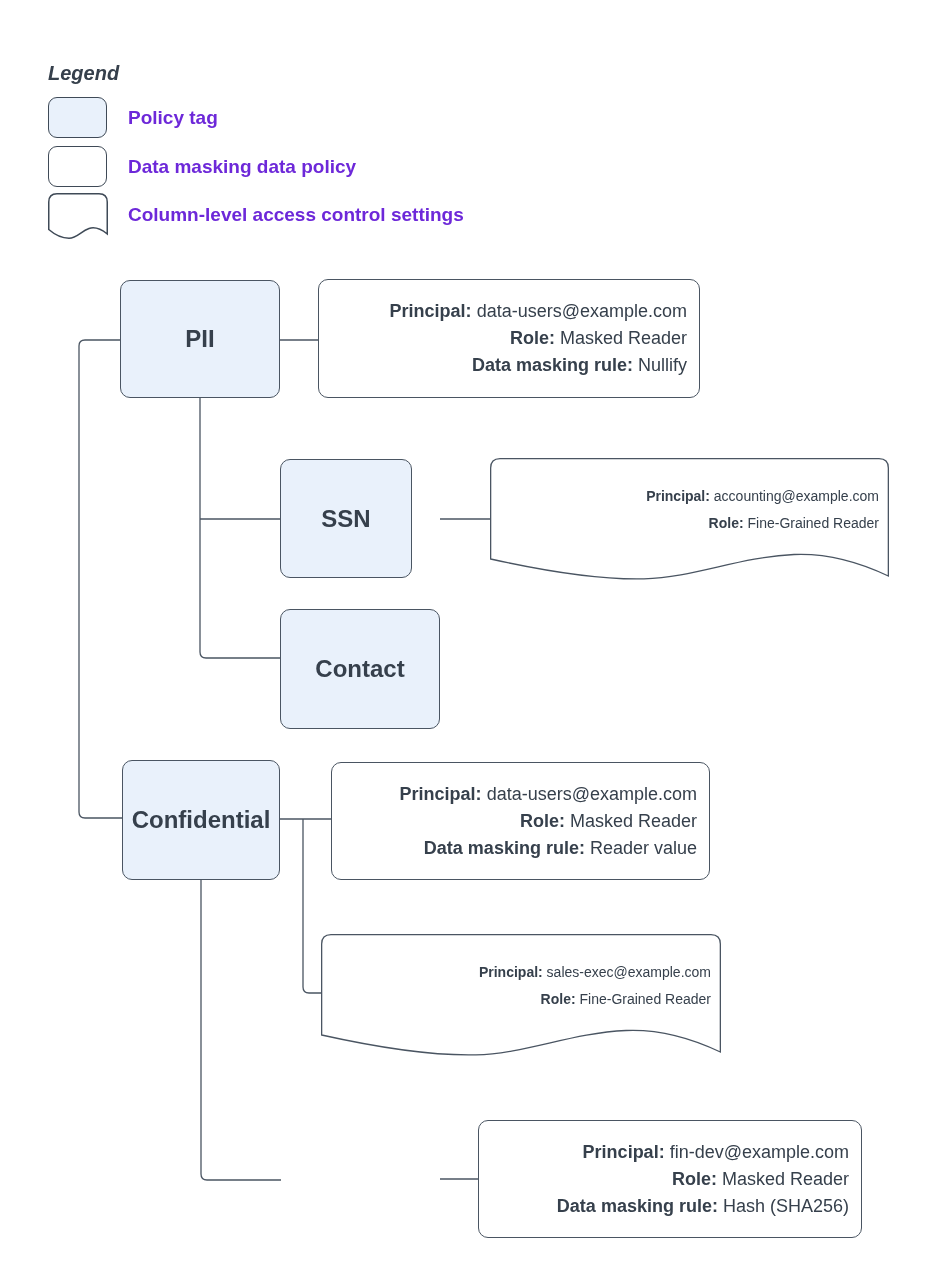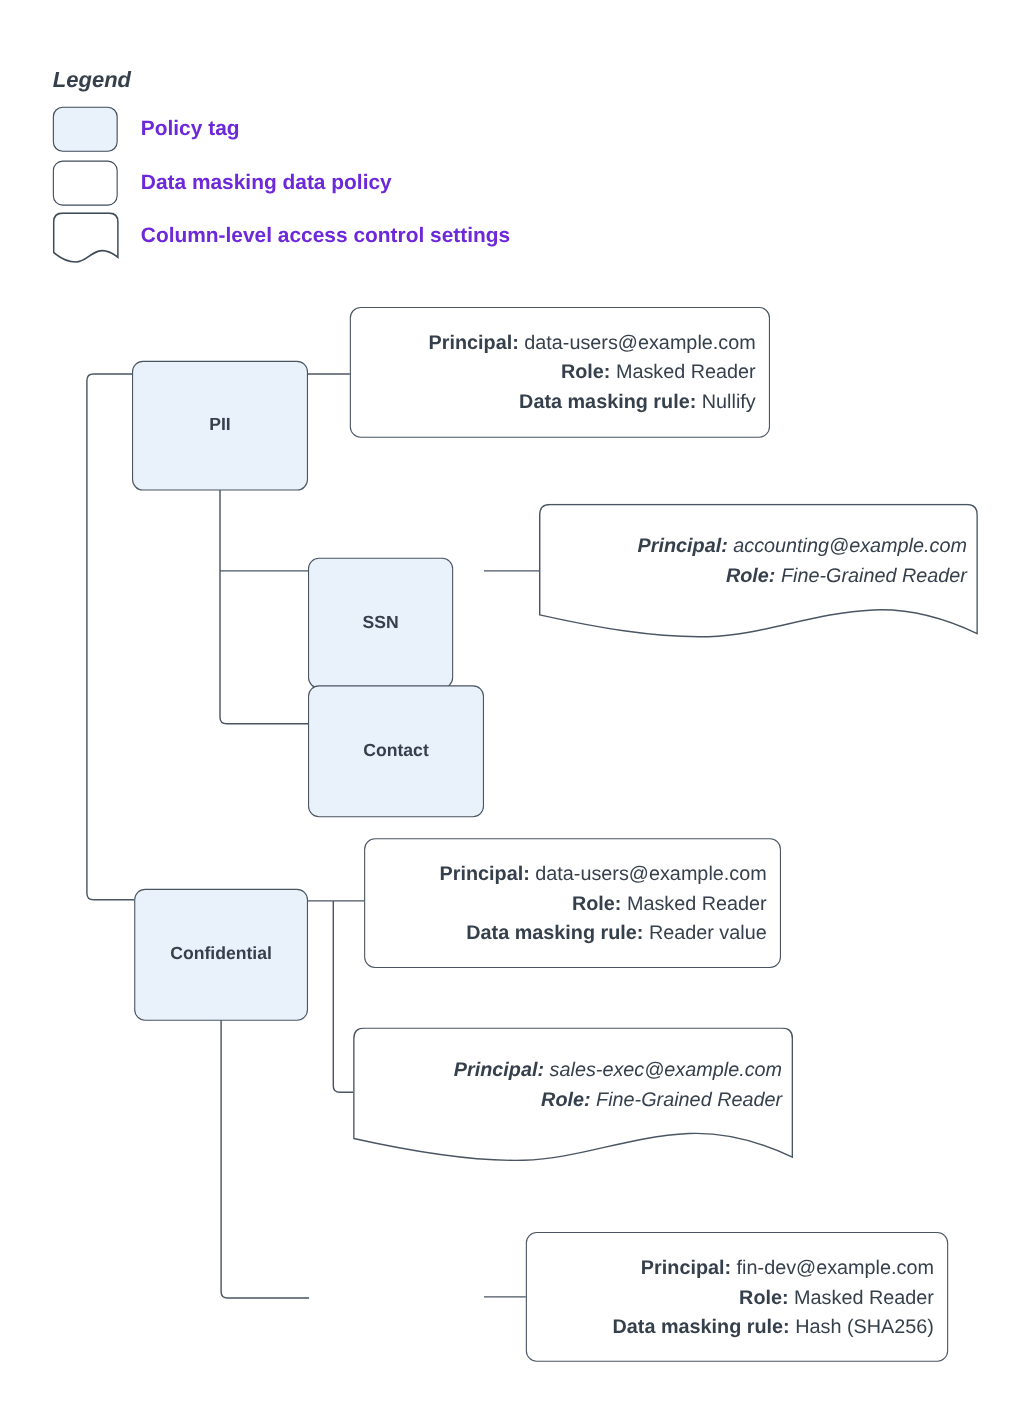--- a/index.html
+++ b/index.html
@@ -9,34 +9,34 @@
 
   
   .legend-title{position:absolute;left:48px;top:62px;font-size:20px;font-weight:bold;color:#36404c;font-style:italic;}
   .swatch{position:absolute;width:59px;height:41px;border:1.5px solid #3f4a57;border-radius:9px;background:#ffffff;box-sizing:border-box;}
   .swatch.blue{background:#e9f1fb;}
   .legend-label{position:absolute;left:128px;font-size:19px;font-weight:bold;color:#6d28d9;line-height:22px;}
 
   
   .node{position:absolute;z-index:1;background:#e9f1fb;border:1px solid #4a5562;border-radius:10px;
         display:flex;align-items:center;justify-content:center;
-        font-size:16px;font-weight:bold;color:#36404c;box-sizing:border-box;margin-top:48px;}
+        font-size:24px;font-weight:bold;color:#36404c;box-sizing:border-box;}
 
   
   .policy{position:absolute;z-index:1;background:#ffffff;border:1px solid #4a5562;border-radius:10px;
           display:flex;flex-direction:column;justify-content:center;padding:0 12px;
           font-size:18px;line-height:27px;color:#36404c;box-sizing:border-box;}
   .b{font-weight:bold;}
 
   
   .doc{position:absolute;z-index:1;}
   .doc svg{position:absolute;left:0;top:0;display:block;}
   .doc-text{position:absolute;left:6px;top:0;right:10px;height:100%;
             display:flex;flex-direction:column;justify-content:center;
-            font-size:18px;line-height:27px;color:#36404c;font-style:italic;}
+            font-size:14px;line-height:27px;color:#36404c;}
   .line{white-space:nowrap;text-align:right;}
 </style>
 </head>
 <body>
 
 <div id="canvas">
 
   <svg id="connectors" width="930" height="1280" viewBox="0 0 930 1280" fill="none">
     <g stroke="#4a5562" stroke-width="1.3" fill="none">
 
@@ -75,21 +75,21 @@
   <div class="legend-label" style="top:204px;">Column-level access control settings</div>
 
   <div class="node" style="left:120px;top:280px;width:160px;height:118px;">
     <span>PII</span>
   </div>
 
   <div class="node" style="left:280px;top:459px;width:132px;height:119px;">
     <span>SSN</span>
   </div>
 
-  <div class="node" style="left:280px;top:575px;width:160px;height:120px;">
+  <div class="node" style="left:280px;top:609px;width:160px;height:120px;">
     <span>Contact</span>
   </div>
 
   <div class="node" style="left:122px;top:760px;width:158px;height:120px;">
     <span>Confidential</span>
   </div>
 
 
   <div class="policy" style="left:318px;top:279px;width:382px;height:119px;">
     <div class="line"><span class="b">Principal:</span> <span>data-users@example.com</span></div>

